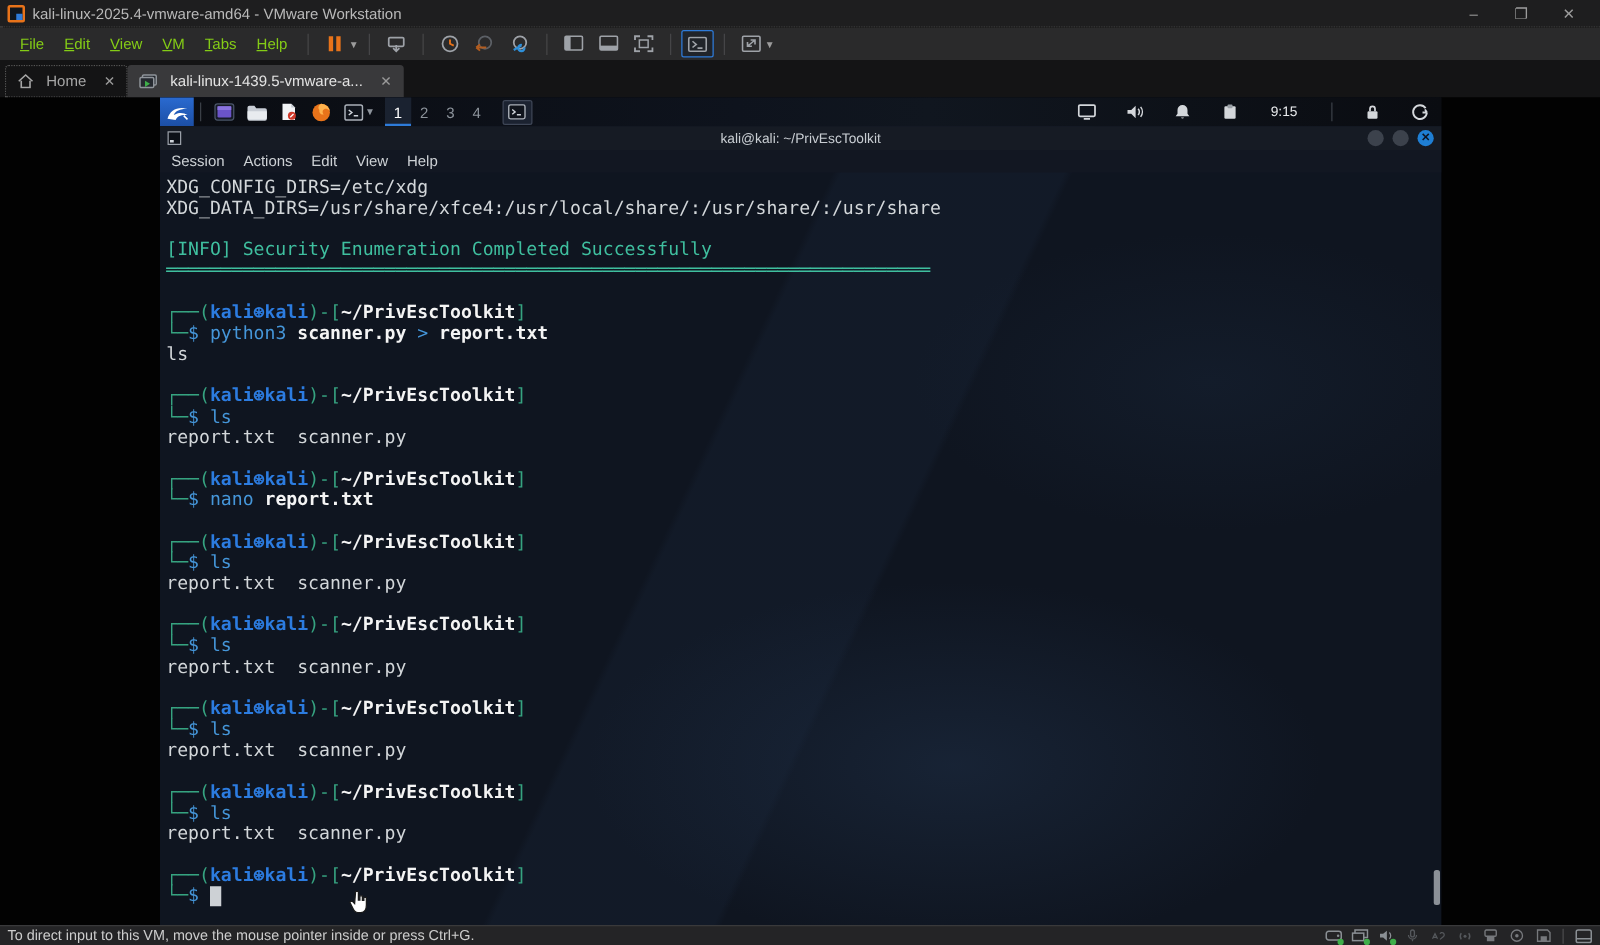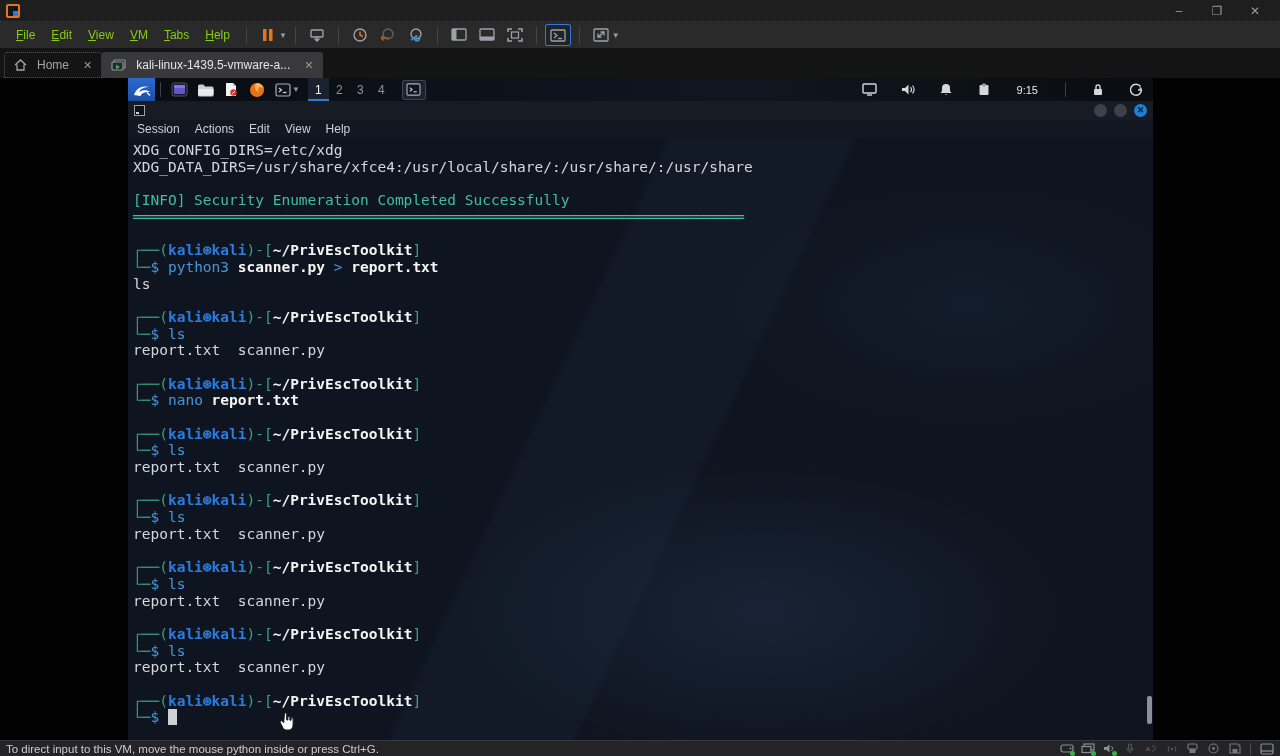--- a/index.html
+++ b/index.html
@@ -82,20 +82,21 @@
   .st-ic .gdot { position:absolute; right:-1px; bottom:-1px; width:5px; height:5px; border-radius:50%; background:#3fae49; }
   .st-sep { width:1px; height:12px; background:#4a4a4c; margin:0 2px; }
 
   .mouse-cursor { position:absolute; left:279px; top:634px; z-index:60; }
 </style>
 </head>
 <body>
 
 <div class="vm-titlebar">
   <div class="vm-logo"></div>
+  <div class="vm-title">kali-linux-2025.4-vmware-amd64 - VMware Workstation</div>
   <div class="vm-controls">
     <div class="vm-ctl">–</div>
     <div class="vm-ctl">❐</div>
     <div class="vm-ctl">✕</div>
   </div>
 </div>
 
 <div class="vm-menubar">
   <div style="display:flex">
 
@@ -295,20 +296,21 @@
               <path d="M11.5 3.5 A5.5 5.5 0 1 0 12.5 7" fill="none" stroke="#d4d7db" stroke-width="1.5"></path>
               <path d="M12.5 7 h-3.5 M12.5 7 l-1.5-2.5" stroke="#d4d7db" stroke-width="1.5"></path>
             </svg>
         </div>
       </div>
     </div>
 
     <div class="term">
       <div class="term-titlebar">
         <div class="term-win-icon"></div>
+        <div class="term-title">kali@kali: ~/PrivEscToolkit</div>
         <div class="term-btns">
           <div class="term-btn"></div>
           <div class="term-btn"></div>
           <div class="term-btn close">✕</div>
         </div>
       </div>
       <div class="term-menubar">
 
       <span class="term-menu-item">Session</span>
           <span class="term-menu-item">Actions</span>
@@ -321,21 +323,21 @@
     </div>
 
   </div>
 
   <svg class="mouse-cursor" width="17" height="20" viewBox="0 0 17 20">
     <path d="M5.5 1 h2.2 v7 h1.2 v-3.4 h2 v3.6 h1.2 v-2.4 h2 v6.2 c0 3-1.2 6-4.4 6 h-2.4 c-2 0-3-1.2-3.8-3 l-2.6-5.2 1.6-1.2 2.2 2.2 Z" fill="#fff" stroke="#1a1a1a" stroke-width="1"></path>
   </svg>
 </div>
 
 <div class="vm-statusbar">
-  <span class="status-text">To direct input to this VM, move the mouse python inside or press Ctrl+G.</span>
+  <span class="status-text">To direct input to this VM, move the mouse pointer inside or press Ctrl+G.</span>
   <div class="status-icons">
     <div class="st-ic">
       <svg width="14" height="11" viewBox="0 0 14 11">
           <rect x="1" y="2" width="12" height="7" rx="2" fill="none" stroke="#8a8f94" stroke-width="1.2"></rect>
           <circle cx="10.5" cy="5.5" r="1" fill="#8a8f94"></circle>
         </svg>
       <span class="gdot"></span>
     </div>
     <div class="st-ic">
       <svg width="14" height="11" viewBox="0 0 14 11">

